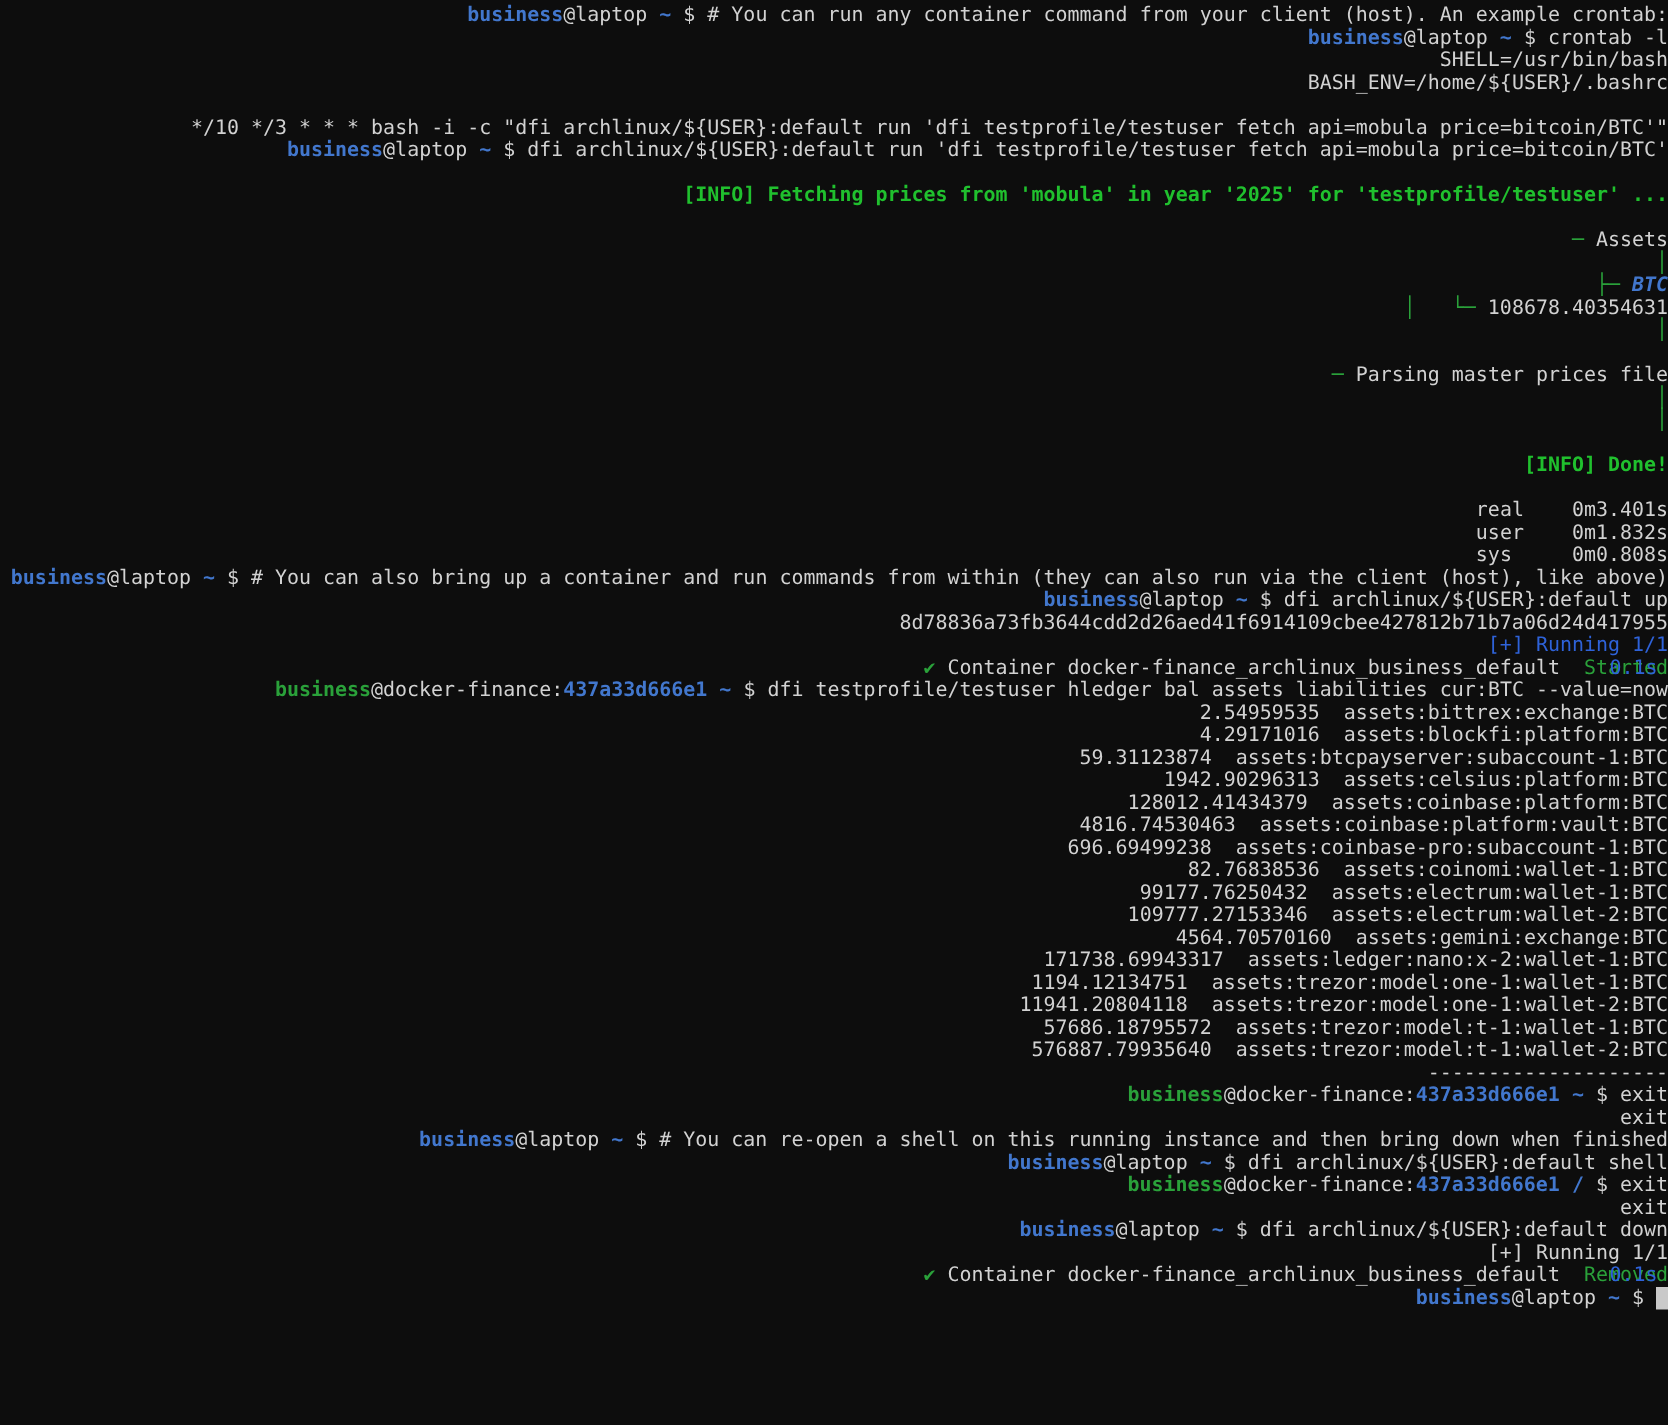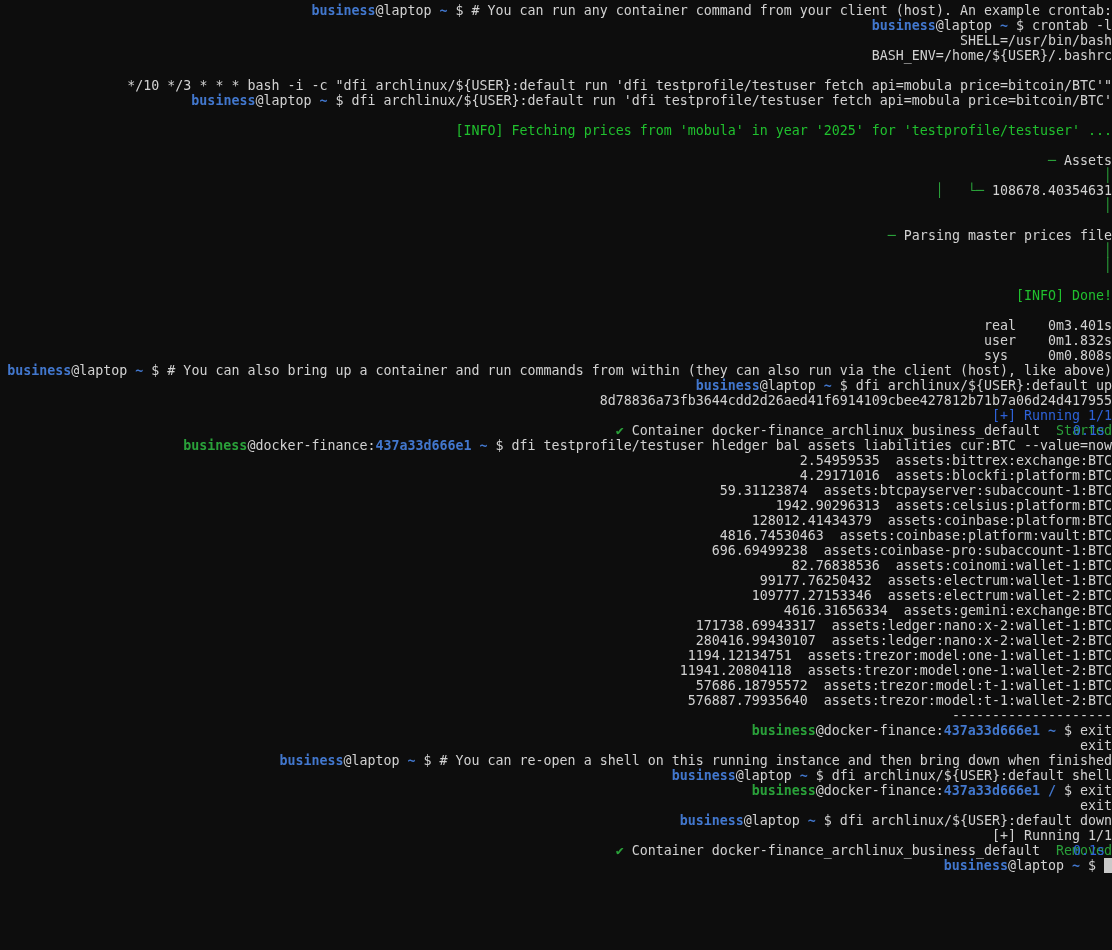--- a/index.html
+++ b/index.html
@@ -17,40 +17,41 @@
     overflow:hidden;
     text-align:right;
   }
   .line{position:relative;height:15px;white-space:pre;}
   .fg{color:var(--fg);}
   .blueB{color:var(--blueB);font-weight:bold;}
   .blue{color:var(--blue);}
   .bi{color:var(--blueB);font-weight:bold;font-style:italic;}
   .g{color:var(--green);}
   .gP{color:var(--green);font-weight:bold;}
-  .gB{color:var(--greenB);font-weight:normal;}
+  .gB{color:var(--greenB);font-weight:bold;}
   .right{position:absolute;right:7px;top:0;}
   .cursor{background:var(--cursor);color:var(--bg);}
 </style>
 </head>
 <body>
 
 <div id="terminal">
     <div class="line"><span class="blueB">business</span><span class="fg">@laptop </span><span class="blueB">~</span><span class="fg"> $ # You can run any container command from your client (host). An example crontab:</span></div>
     <div class="line"><span class="blueB">business</span><span class="fg">@laptop </span><span class="blueB">~</span><span class="fg"> $ crontab -l</span></div>
     <div class="line"><span class="fg">SHELL=/usr/bin/bash</span></div>
     <div class="line"><span class="fg">BASH_ENV=/home/${USER}/.bashrc</span></div>
     <div class="line"></div>
     <div class="line"><span class="fg">*/10 */3 * * * bash -i -c "dfi archlinux/${USER}:default run 'dfi testprofile/testuser fetch api=mobula price=bitcoin/BTC'"</span></div>
     <div class="line"><span class="blueB">business</span><span class="fg">@laptop </span><span class="blueB">~</span><span class="fg"> $ dfi archlinux/${USER}:default run 'dfi testprofile/testuser fetch api=mobula price=bitcoin/BTC'</span></div>
     <div class="line"></div>
     <div class="line"><span class="gB">[INFO] Fetching prices from 'mobula' in year '2025' for 'testprofile/testuser' ...</span></div>
     <div class="line"></div>
     <div class="line"><span class="g">  ─ </span><span class="fg">Assets</span></div>
     <div class="line"><span class="g">    │</span></div>
+    <div class="line"><span class="g">    ├─ </span><span class="bi">BTC</span></div>
     <div class="line"><span class="g">    │   └─ </span><span class="fg">108678.40354631</span></div>
     <div class="line"><span class="g">    │</span></div>
     <div class="line"></div>
     <div class="line"><span class="g">  ─ </span><span class="fg">Parsing master prices file</span></div>
     <div class="line"><span class="g">    │</span></div>
     <div class="line"><span class="g">    │</span></div>
     <div class="line"></div>
     <div class="line"><span class="gB">[INFO] Done!</span></div>
     <div class="line"></div>
     <div class="line"><span class="fg">real    0m3.401s</span></div>
@@ -65,23 +66,22 @@
     <div class="line"><span class="fg">          2.54959535  assets:bittrex:exchange:BTC</span></div>
     <div class="line"><span class="fg">          4.29171016  assets:blockfi:platform:BTC</span></div>
     <div class="line"><span class="fg">         59.31123874  assets:btcpayserver:subaccount-1:BTC</span></div>
     <div class="line"><span class="fg">       1942.90296313  assets:celsius:platform:BTC</span></div>
     <div class="line"><span class="fg">     128012.41434379  assets:coinbase:platform:BTC</span></div>
     <div class="line"><span class="fg">       4816.74530463  assets:coinbase:platform:vault:BTC</span></div>
     <div class="line"><span class="fg">        696.69499238  assets:coinbase-pro:subaccount-1:BTC</span></div>
     <div class="line"><span class="fg">         82.76838536  assets:coinomi:wallet-1:BTC</span></div>
     <div class="line"><span class="fg">      99177.76250432  assets:electrum:wallet-1:BTC</span></div>
     <div class="line"><span class="fg">     109777.27153346  assets:electrum:wallet-2:BTC</span></div>
-    <div class="line"><span class="fg">       4616.31656334  assets:gemini:exchange:BTC</span></div>
+    <div class="line"><span class="fg">       4564.70570160  assets:gemini:exchange:BTC</span></div>
     <div class="line"><span class="fg">     171738.69943317  assets:ledger:nano:x-2:wallet-1:BTC</span></div>
-    <div class="line"><span class="fg">     280416.99430107  assets:ledger:nano:x-2:wallet-2:BTC</span></div>
     <div class="line"><span class="fg">       1194.12134751  assets:trezor:model:one-1:wallet-1:BTC</span></div>
     <div class="line"><span class="fg">      11941.20804118  assets:trezor:model:one-1:wallet-2:BTC</span></div>
     <div class="line"><span class="fg">      57686.18795572  assets:trezor:model:t-1:wallet-1:BTC</span></div>
     <div class="line"><span class="fg">     576887.79935640  assets:trezor:model:t-1:wallet-2:BTC</span></div>
     <div class="line"><span class="fg">--------------------</span></div>
     <div class="line"><span class="gP">business</span><span class="fg">@docker-finance:</span><span class="blueB">437a33d666e1</span><span class="fg"> </span><span class="blueB">~</span><span class="fg"> $ exit</span></div>
     <div class="line"><span class="fg">exit</span></div>
     <div class="line"><span class="blueB">business</span><span class="fg">@laptop </span><span class="blueB">~</span><span class="fg"> $ # You can re-open a shell on this running instance and then bring down when finished</span></div>
     <div class="line"><span class="blueB">business</span><span class="fg">@laptop </span><span class="blueB">~</span><span class="fg"> $ dfi archlinux/${USER}:default shell</span></div>
     <div class="line"><span class="gP">business</span><span class="fg">@docker-finance:</span><span class="blueB">437a33d666e1</span><span class="fg"> </span><span class="blueB">/</span><span class="fg"> $ exit</span></div>

